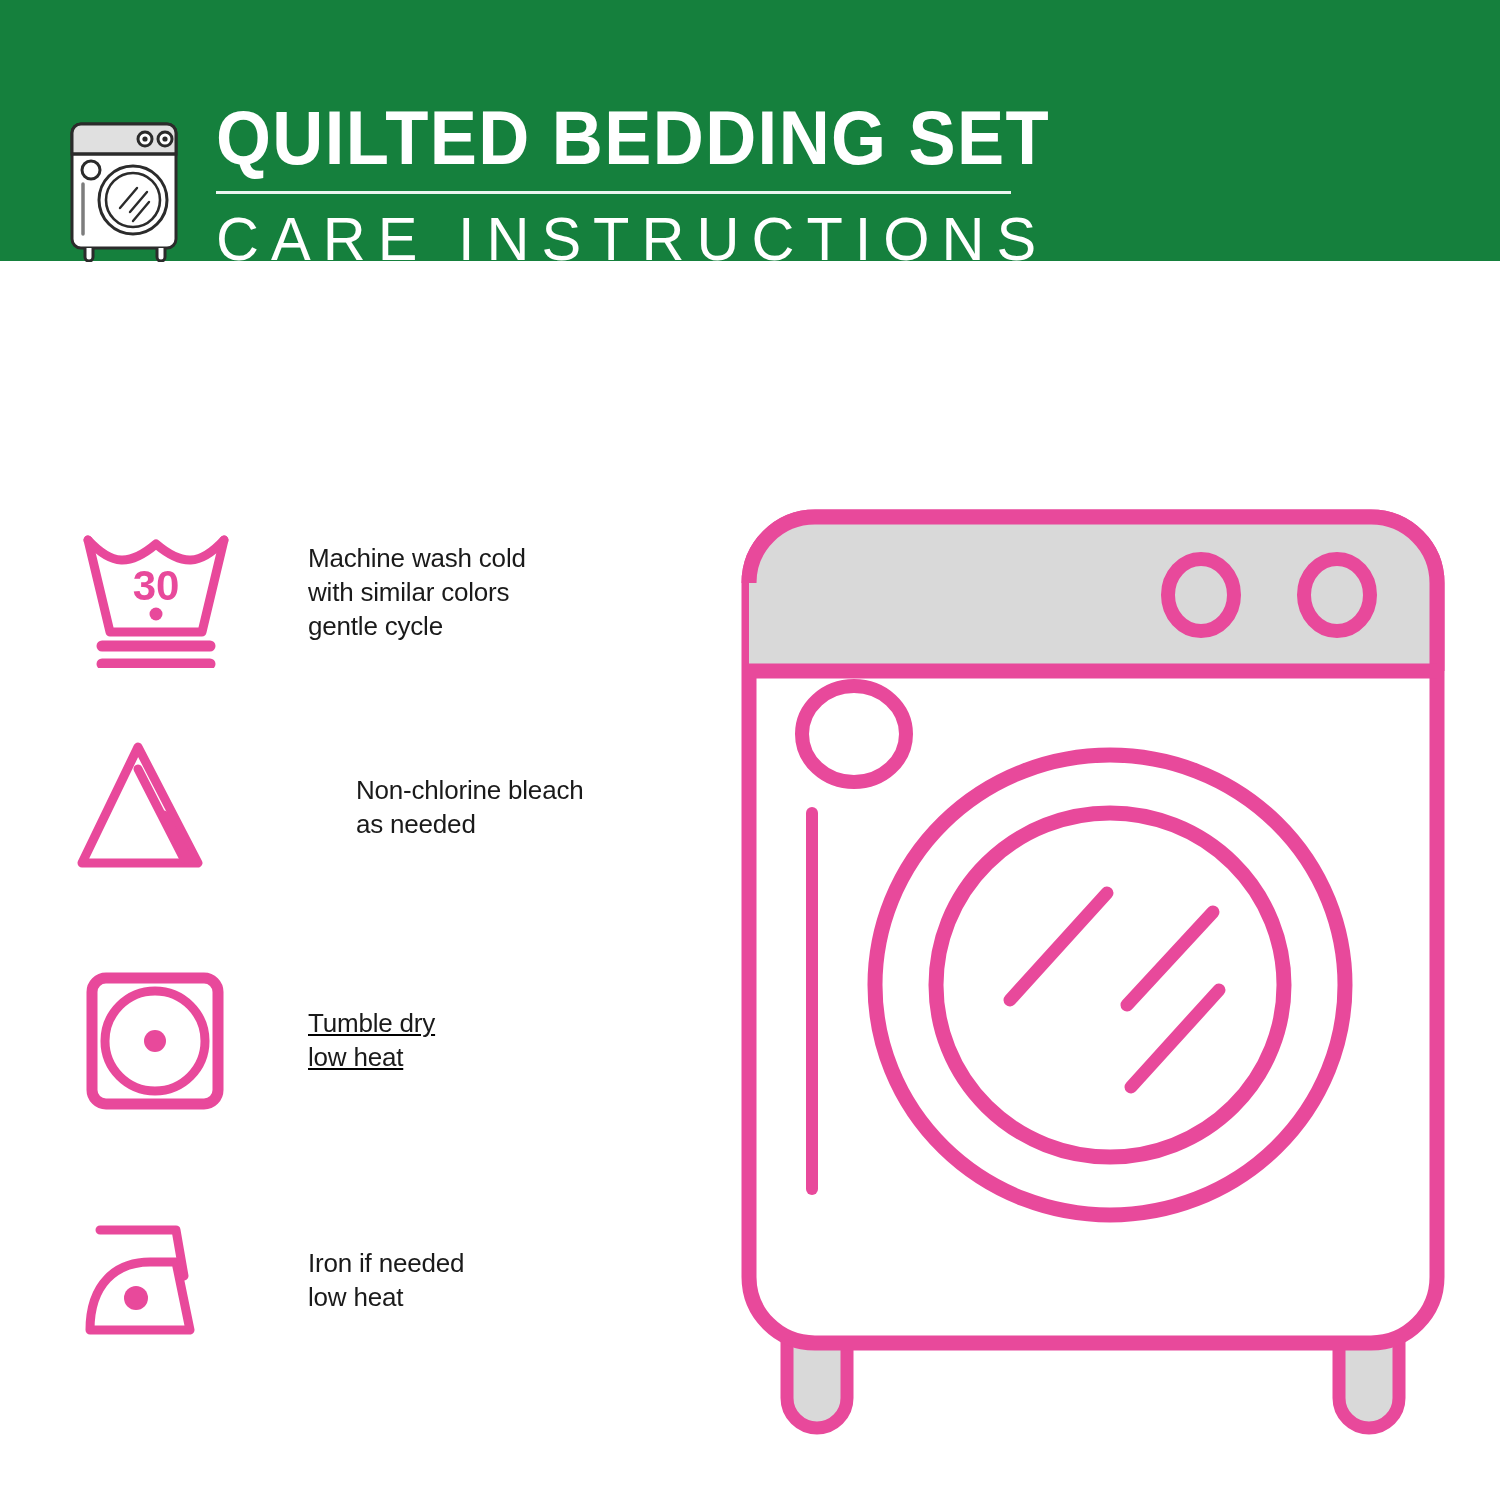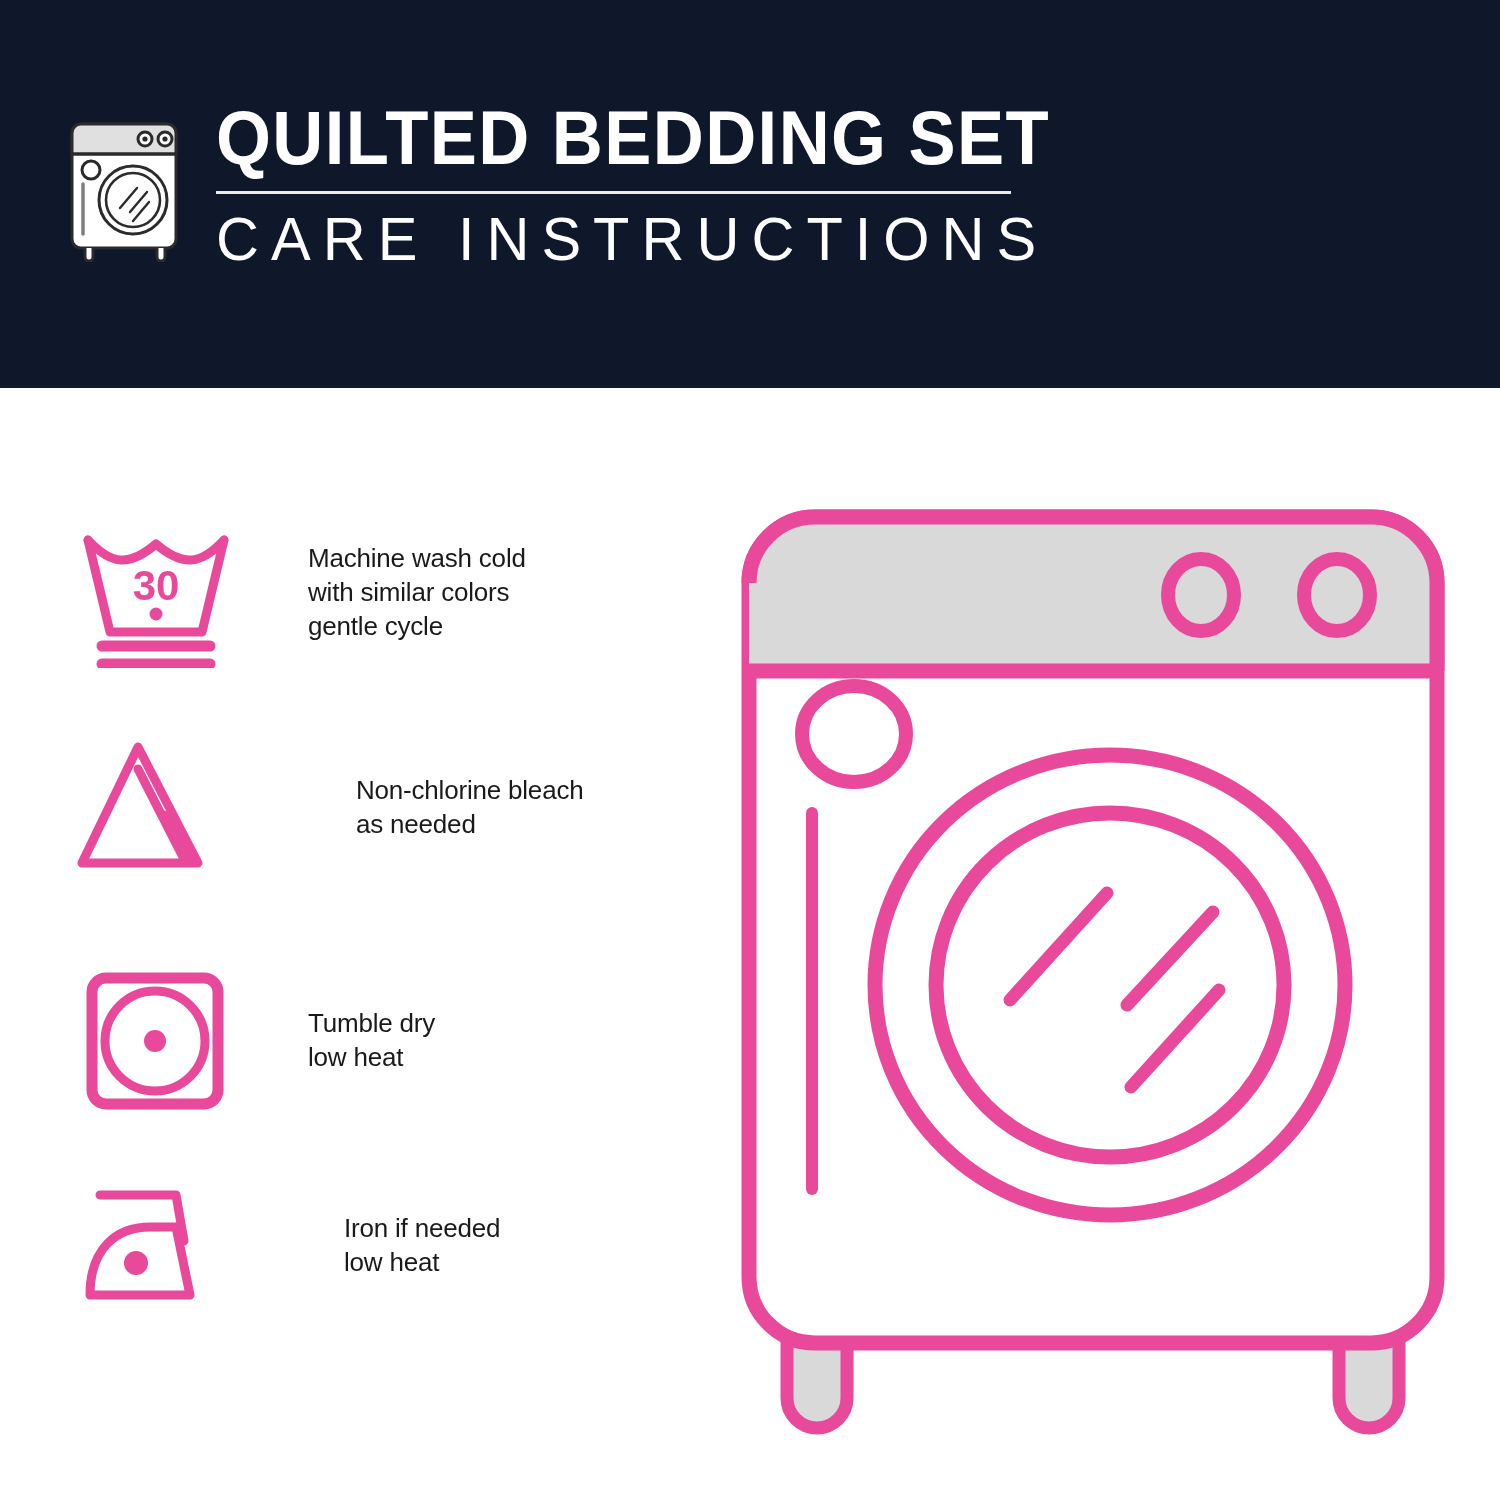--- a/index.html
+++ b/index.html
@@ -14,22 +14,22 @@
     overflow: hidden;
     position: relative;
   }
 
   
   #header-bar {
     position: absolute;
     left: 0;
     top: 0;
     width: 1500px;
-    height: 388px;
-    background: #0f172a;
+    height: 261px;
+    background: #15803d;
     box-sizing: border-box;
     padding-left: 20px;
   }
   #header-inner {
     position: absolute;
     left: 66px;
     top: 100px;
     display: flex;
     align-items: flex-start;
   }
@@ -84,22 +84,22 @@
     height: 1142px;
   }
   .care-row {
     position: absolute;
     left: 72px;
     display: flex;
     align-items: center;
   }
   .care-row[data-row="0"] { top: 160px; }
   .care-row[data-row="1"] { top: 375px; gap: 48px; }
-  .care-row[data-row="2"] { top: 608px; }
-  .care-row[data-row="3"] { top: 813px; gap: 36px; }
+  .care-row[data-row="2"] { top: 608px; text-decoration: underline; }
+  .care-row[data-row="3"] { top: 848px; }
 
   .care-symbol {
     width: 168px;
     height: 150px;
     flex: none;
   }
   .care-label {
     margin-left: 68px;
     color: #1a1a1a;
     font-size: 26px;

